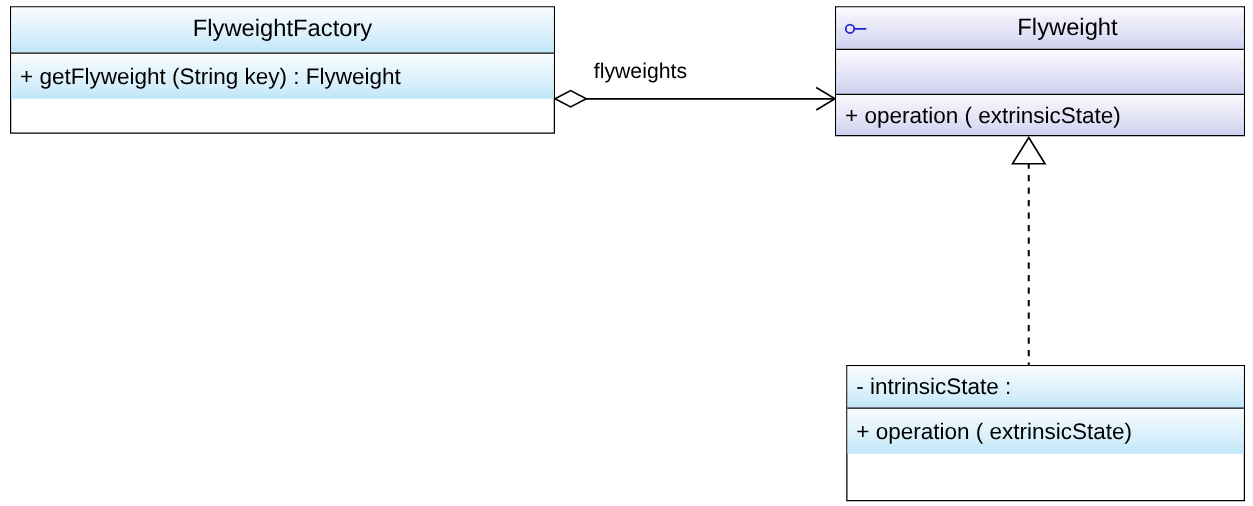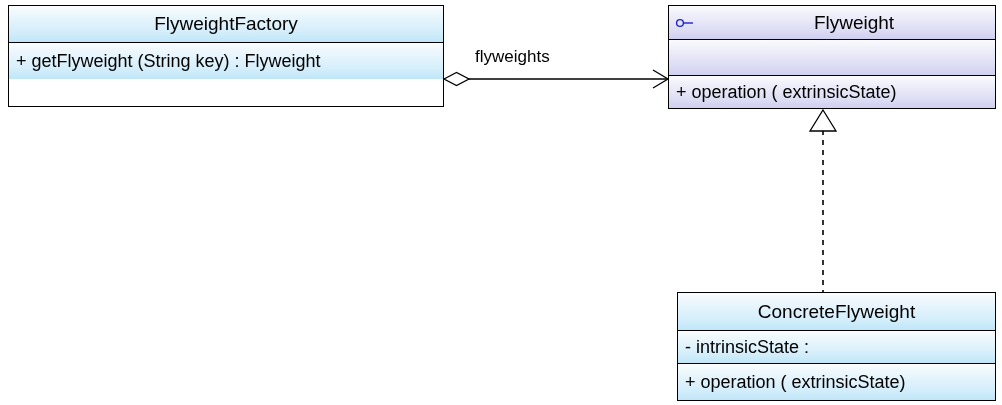--- a/index.html
+++ b/index.html
@@ -132,16 +132,15 @@
         <line x1="8.6" y1="6" x2="18" y2="6" stroke="#2222cc" stroke-width="1.4"></line>
       </svg>
     </span>
     <span style="flex:1;text-align:center;padding-left:44px;">Flyweight</span>
   </div>
   <div class="uml-row row-member r2"></div>
   <div class="uml-row row-member r3">+ operation ( extrinsicState)</div>
 </div>
 
 <div class="uml-class skin-blue" id="class-concreteflyweight">
-  <div class="uml-row row-name r1">ConcreteFlyweight</div>
   <div class="uml-row row-member r2">- intrinsicState  :</div>
   <div class="uml-row row-member r3">+ operation ( extrinsicState)</div>
 </div>
 
 </body></html>

